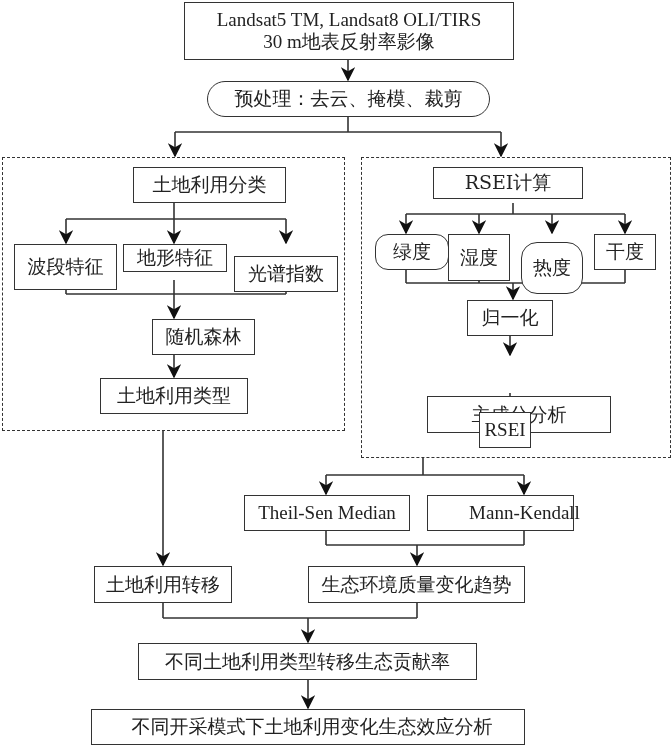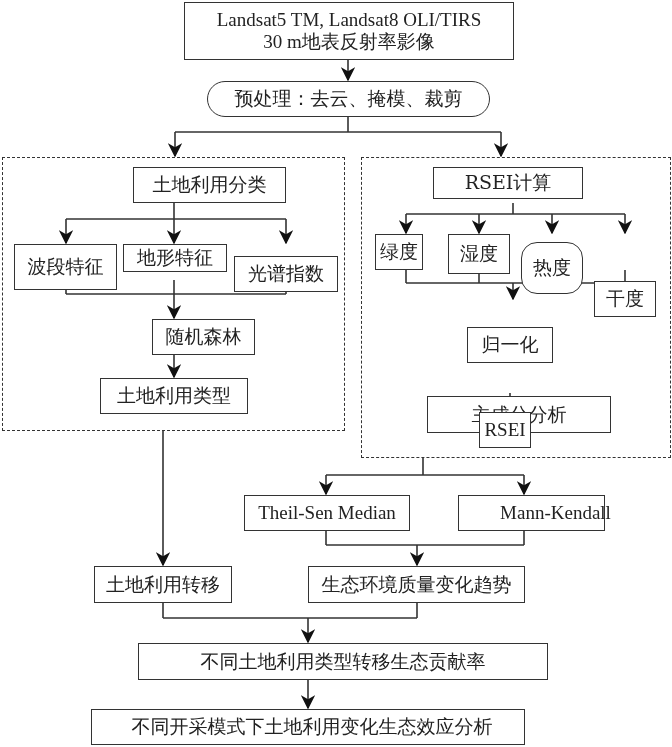--- a/index.html
+++ b/index.html
@@ -85,27 +85,27 @@
 <div class="box" style="left:207px;top:81px;width:283px;height:36px;border-radius:18px;">预处理：去云、掩模、裁剪</div>
 
 <div class="box" style="left:97px;top:167px;width:153px;height:36px;margin-left:36px;">土地利用分类</div>
 <div class="box" style="left:14px;top:244px;width:103px;height:46px;">波段特征</div>
 <div class="box" style="left:123px;top:244px;width:104px;height:28px;">地形特征</div>
 <div class="box" style="left:234px;top:244px;width:104px;height:36px;margin-top:12px;">光谱指数</div>
 <div class="box" style="left:123px;top:319px;width:103px;height:36px;margin-left:29px;">随机森林</div>
 <div class="box" style="left:100px;top:378px;width:148px;height:36px;">土地利用类型</div>
 
 <div class="box" style="left:433px;top:167px;width:150px;height:32px;">RSEI计算</div>
-<div class="box" style="left:375px;top:234px;width:48px;height:36px;">绿度</div>
-<div class="box" style="left:448px;top:234px;width:62px;height:40px;">湿度</div>
+<div class="box" style="left:375px;top:234px;width:74px;height:36px;border-radius:13px;">绿度</div>
+<div class="box" style="left:448px;top:234px;width:62px;height:47px;">湿度</div>
 <div class="box" style="left:521px;top:242px;width:62px;height:52px;border-radius:16px;">热度</div>
-<div class="box" style="left:594px;top:234px;width:62px;height:36px;margin-top:47px;">干度</div>
-<div class="box" style="left:467px;top:300px;width:86px;height:36px;margin-top:27px;">归一化</div>
+<div class="box" style="left:594px;top:234px;width:62px;height:36px;">干度</div>
+<div class="box" style="left:467px;top:300px;width:86px;height:36px;">归一化</div>
 <div class="box" style="left:427px;top:356px;width:184px;height:37px;margin-top:40px;">主成分分析</div>
 <div class="box latin" style="left:479px;top:412px;width:52px;height:36px;">RSEI</div>
 
 <div class="box latin" style="left:244px;top:495px;width:166px;height:36px;">Theil-Sen Median</div>
-<div class="box latin" style="left:458px;top:495px;width:147px;height:36px;padding-left:48px;">Mann-Kendall</div>
+<div class="box latin" style="left:427px;top:495px;width:147px;height:36px;padding-left:48px;">Mann-Kendall</div>
 
 <div class="box" style="left:94px;top:566px;width:138px;height:37px;">土地利用转移</div>
 <div class="box" style="left:308px;top:566px;width:217px;height:37px;">生态环境质量变化趋势</div>
-<div class="box" style="left:138px;top:643px;width:410px;height:37px;">不同土地利用类型转移生态贡献率</div>
+<div class="box" style="left:138px;top:643px;width:339px;height:37px;">不同土地利用类型转移生态贡献率</div>
 <div class="box" style="left:91px;top:709px;width:434px;height:36px;padding-left:8px;">不同开采模式下土地利用变化生态效应分析</div>
 
 </body></html>

